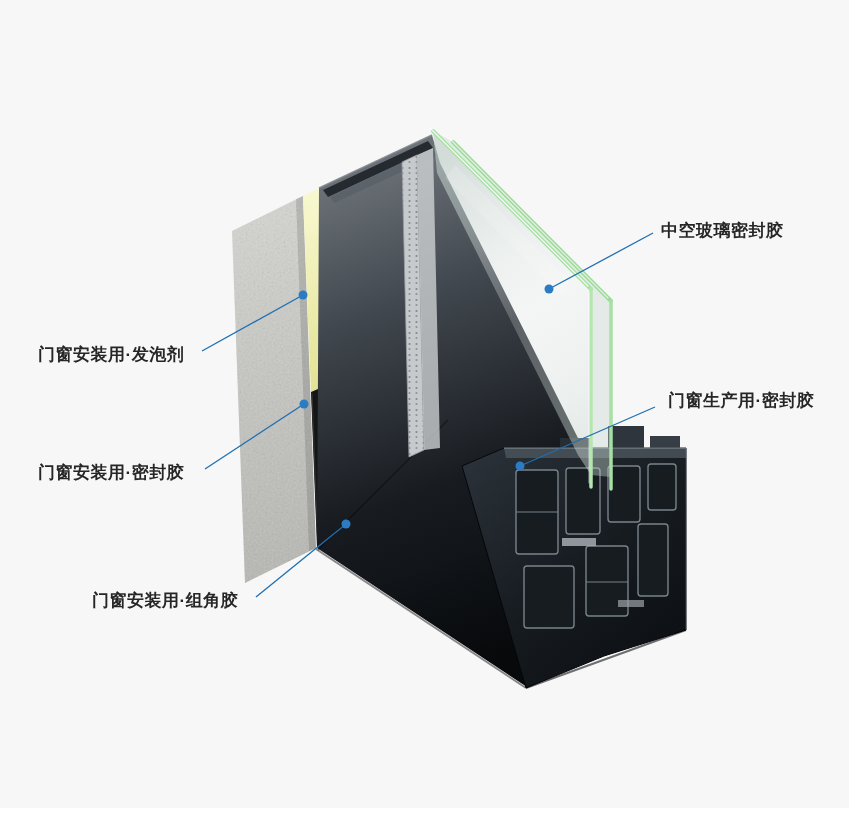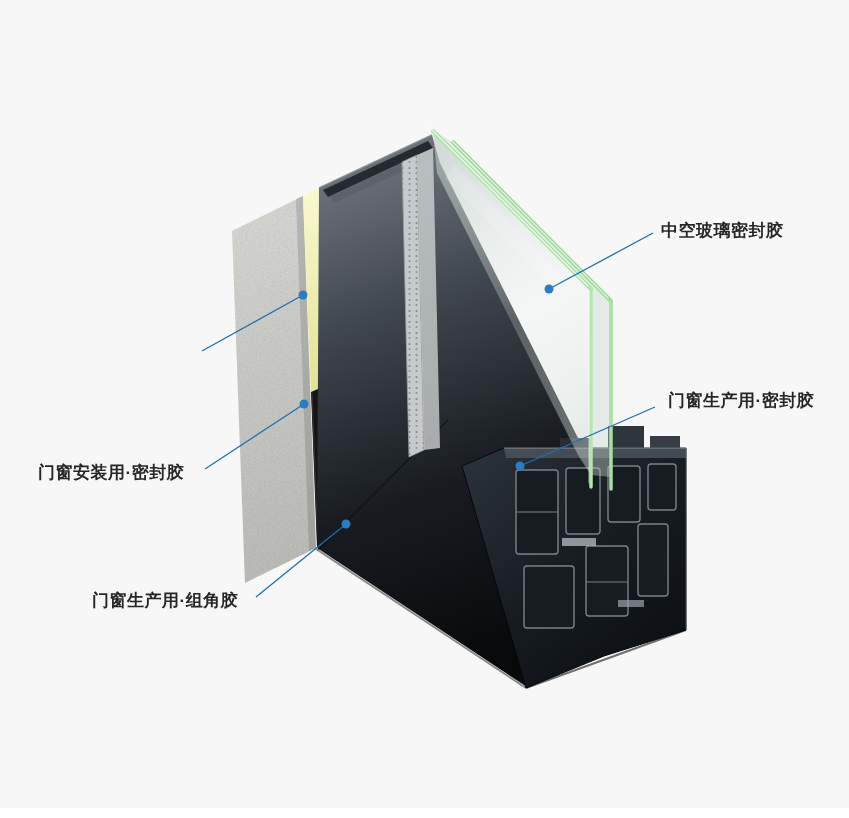--- a/index.html
+++ b/index.html
@@ -150,20 +150,21 @@
       <circle cx="549" cy="289" r="4.5"></circle>
       <circle cx="303" cy="295" r="4.5"></circle>
       <circle cx="520" cy="466" r="4.5"></circle>
       <circle cx="304" cy="404" r="4.5"></circle>
       <circle cx="346" cy="524" r="4.5"></circle>
     </g>
   </svg>
 
   <div class="callout-label" style="left:661px;top:219px;">中空玻璃密封胶</div>
 
+  <div class="callout-label" style="left:38px;top:343px;">门窗安装用·发泡剂</div>
 
   <div class="callout-label" style="left:668px;top:389px;">门窗生产用·密封胶</div>
 
   <div class="callout-label" style="left:38px;top:461px;">门窗安装用·密封胶</div>
 
-  <div class="callout-label" style="left:92px;top:589px;">门窗生产用·组角胶</div>
+  <div class="callout-label" style="left:92px;top:589px;">门窗安装用·组角胶</div>
 
 </div>
 
 </body></html>

